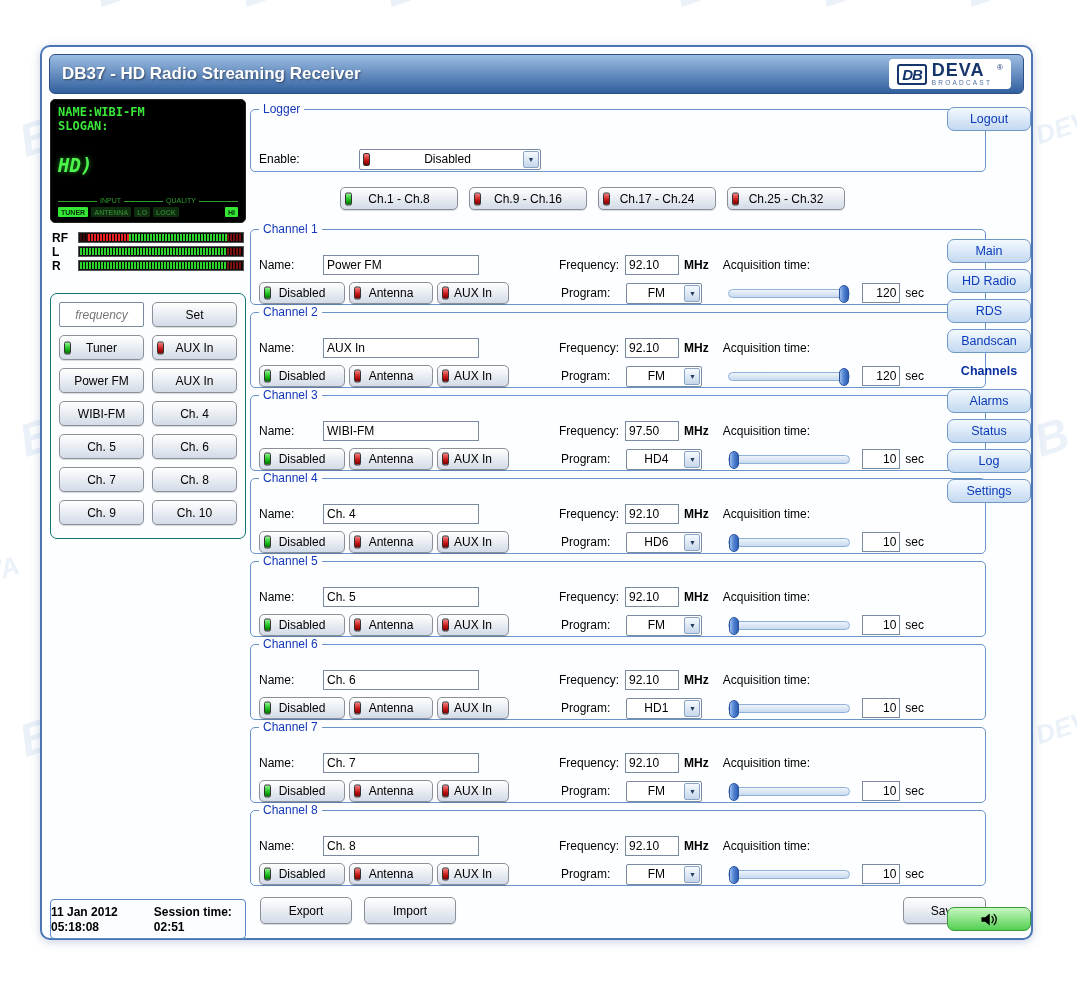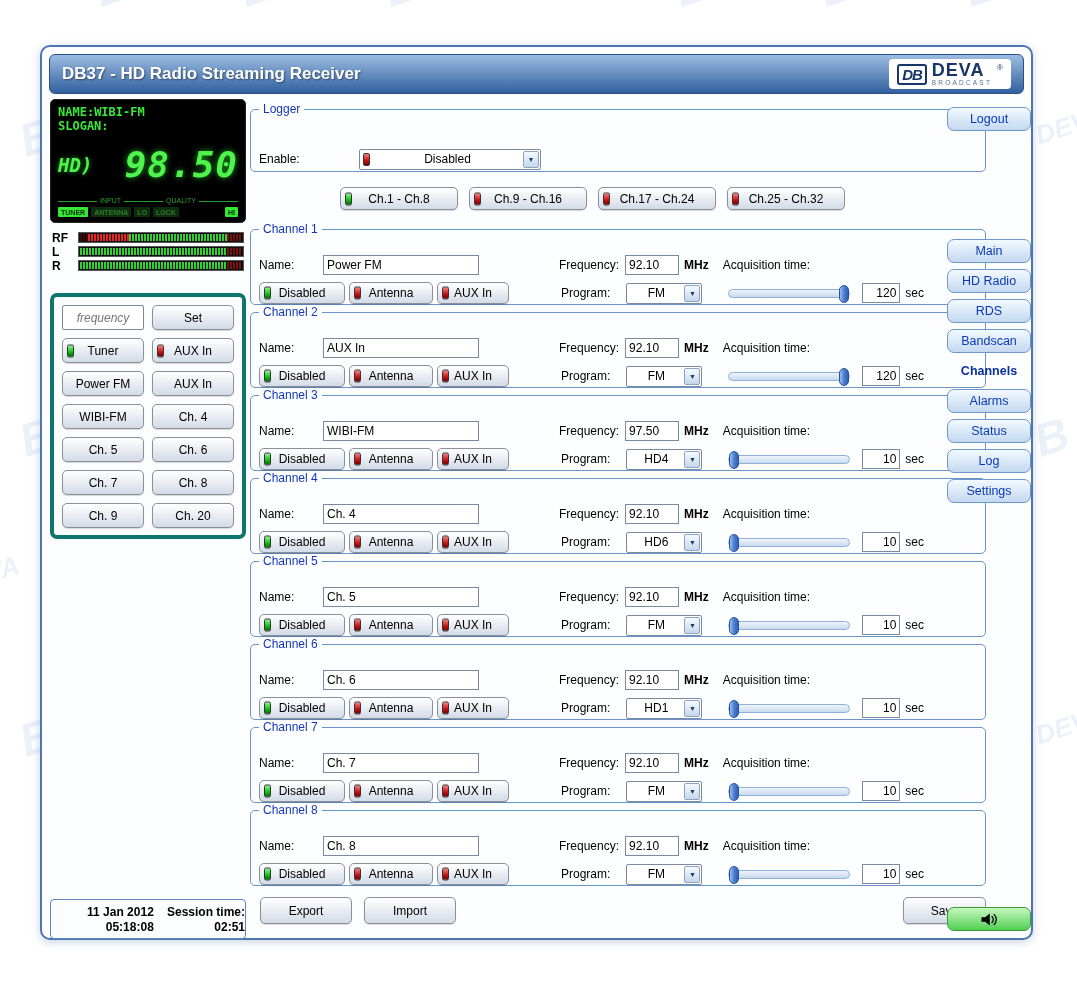--- a/index.html
+++ b/index.html
@@ -46,34 +46,34 @@
 
   
   .btn{display:flex;align-items:center;justify-content:center;background:linear-gradient(#ffffff,#d3dbe7);border:1px solid #8a8f99;border-radius:5px;font-size:12px;color:#000;cursor:pointer;font-family:inherit;position:relative;box-shadow:0 1px 1px rgba(0,0,0,.15)}
   .btn .led{position:absolute;left:4px;top:50%;transform:translateY(-50%)}
   .blabel{flex:1;}
   .led{width:7px;height:13px;border:1px solid #333;border-radius:2px;background:#666;flex:none}
   .led.green{background:linear-gradient(#8ef58e 0%,#16bb16 60%,#056605)}
   .led.red{background:linear-gradient(#f87f7f 0%,#c41212 60%,#6d0404)}
 
   
-  .preset-panel{position:absolute;left:8px;top:246px;width:196px;height:246px;border:4px solid #0f766e;border-radius:7px;background:#fbfdff;padding:8px;display:grid;grid-template-columns:1fr 1fr;gap:8px;grid-auto-rows:25px;align-content:start}
+  .preset-panel{position:absolute;left:8px;top:246px;width:196px;height:246px;border:1px solid #0f766e;border-radius:7px;background:#fbfdff;padding:8px;display:grid;grid-template-columns:1fr 1fr;gap:8px;grid-auto-rows:25px;align-content:start}
   .freq-input{width:100%;height:25px;border:1px solid #7a8aa0;border-radius:2px;text-align:center;font-size:12px;font-family:inherit;background:#fff}
   .freq-input::placeholder{font-style:italic;color:#777}
   .pbtn{height:25px}
 
   
   .slider{position:relative;height:9px;background:linear-gradient(#eef4fb,#c9daee);border:1px solid #8fb0d8;border-radius:5px}
   .thumb{position:absolute;top:-5px;left:0;width:10px;height:18px;border-radius:5px;background:linear-gradient(90deg,#9cc0ee,#4e7fd0 50%,#2f5fb0);border:1px solid #2a54a0;cursor:pointer}
   .thumb.right{left:auto;right:0}
 
   
   .phones-panel{position:absolute;left:8px;top:822px;width:196px;height:26px;border:1px solid #5b87c5;border-radius:6px;display:flex;align-items:center;padding:0 8px;gap:8px;background:#fbfdff}
   .phones-slider{flex:1}
-  .status-panel{position:absolute;left:8px;top:852px;width:196px;height:40px;border:1px solid #5b87c5;border-radius:4px;background:#fbfdff;display:grid;grid-template-columns:53% 47%;align-content:center;row-gap:1px;font-weight:bold;font-size:12px;text-align:right}
+  .status-panel{position:absolute;left:8px;top:852px;width:196px;height:40px;border:1px solid #5b87c5;border-radius:4px;background:#fbfdff;display:grid;grid-template-columns:53% 47%;align-content:center;row-gap:1px;font-weight:bold;font-size:12px;text-align:left}
 
   
   .main-col{position:absolute;left:208px;top:52px;width:736px}
   fieldset{border:1px solid #6a94c8;border-radius:5px;position:relative;background:transparent}
   legend{color:#1538b8;font-size:12px;margin-left:8px;padding:0 4px}
   .logger-fs{height:70px;margin-top:3px}
   .chfs{height:83px}
   .frow{position:absolute;left:8px;right:4px;display:flex;align-items:center}
   .r1{top:18px;height:21px}
   .r2{top:46px;height:22px}
@@ -187,21 +187,20 @@
       </span>
       <span class="logo-reg">®</span>
     </div>
   </div>
 
   <div class="lcd">
     <div class="lcd-line"><span>NAME:</span><span>WIBI-FM</span></div>
     <div class="lcd-line">SLOGAN:</div>
     <div class="lcd-freq">
       <span class="hd-mark">HD)</span>
-      <span class="lcd-digits">98.50</span>
     </div>
     <div class="scale-row">
       <span class="sline"></span>
       <span>INPUT</span>
       <span class="sline"></span>
       <span>QUALITY</span>
       <span class="sline"></span>
     </div>
     <div class="badge-row">
       <span class="badge on">TUNER</span>
@@ -272,21 +271,21 @@
     <button class="btn pbtn">
         <span class="blabel">Ch. 7</span>
       </button>
     <button class="btn pbtn">
         <span class="blabel">Ch. 8</span>
       </button>
     <button class="btn pbtn">
         <span class="blabel">Ch. 9</span>
       </button>
     <button class="btn pbtn">
-        <span class="blabel">Ch. 20</span>
+        <span class="blabel">Ch. 10</span>
       </button>
   </div>
 
 
   <div class="status-panel">
     <span>11 Jan 2012</span>
     <span>Session time:</span>
     <span>05:18:08</span>
     <span>02:51</span>
   </div>

